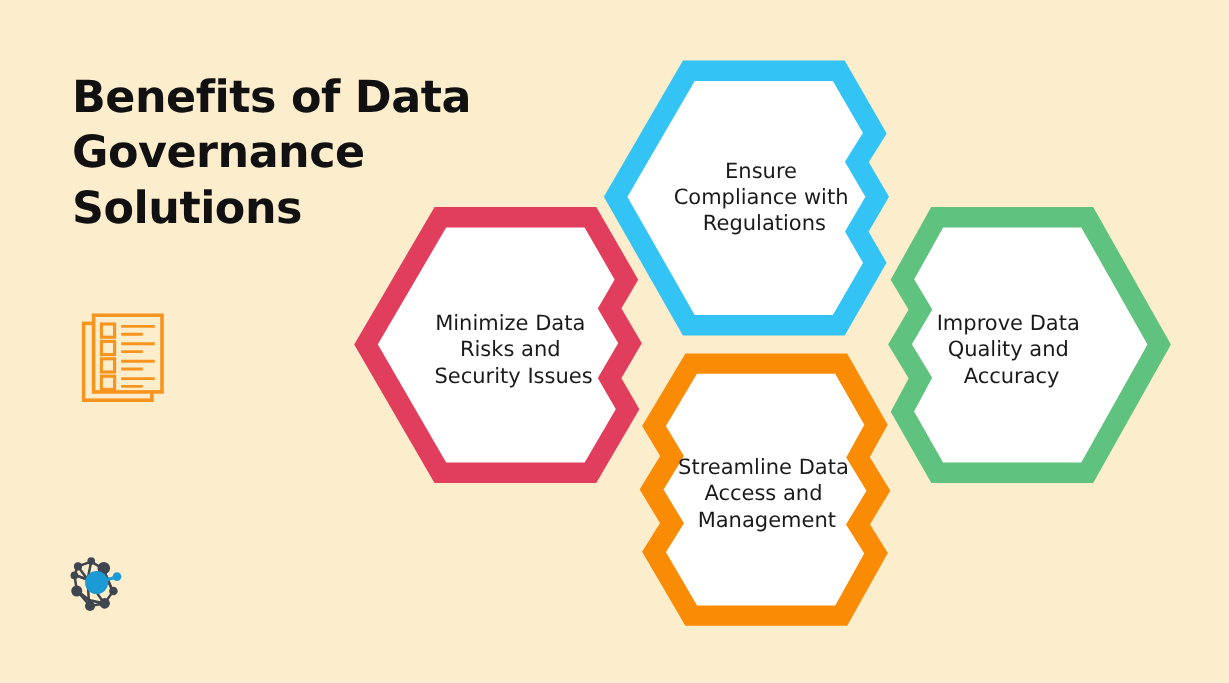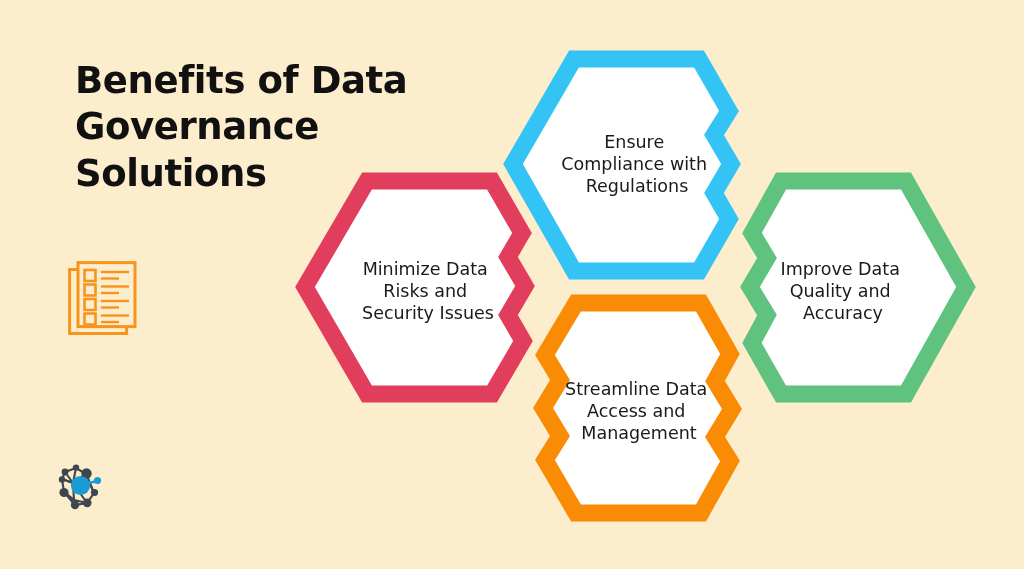--- a/index.html
+++ b/index.html
@@ -15,21 +15,21 @@
   #canvas {
     position: relative;
     width: 1024px;
     height: 569px;
     background: #FCEDCC;
   }
 
   
   #page-title {
     position: absolute;
-    left: 75px;
+    left: 60px;
     top: 58px;
     width: 380px;
     font-family: "DejaVu Sans", "Liberation Sans", sans-serif;
     font-size: 37px;
     font-weight: 700;
     line-height: 1.25;
     letter-spacing: -0.4px;
     color: #111111;
     white-space: pre-line;
   }

